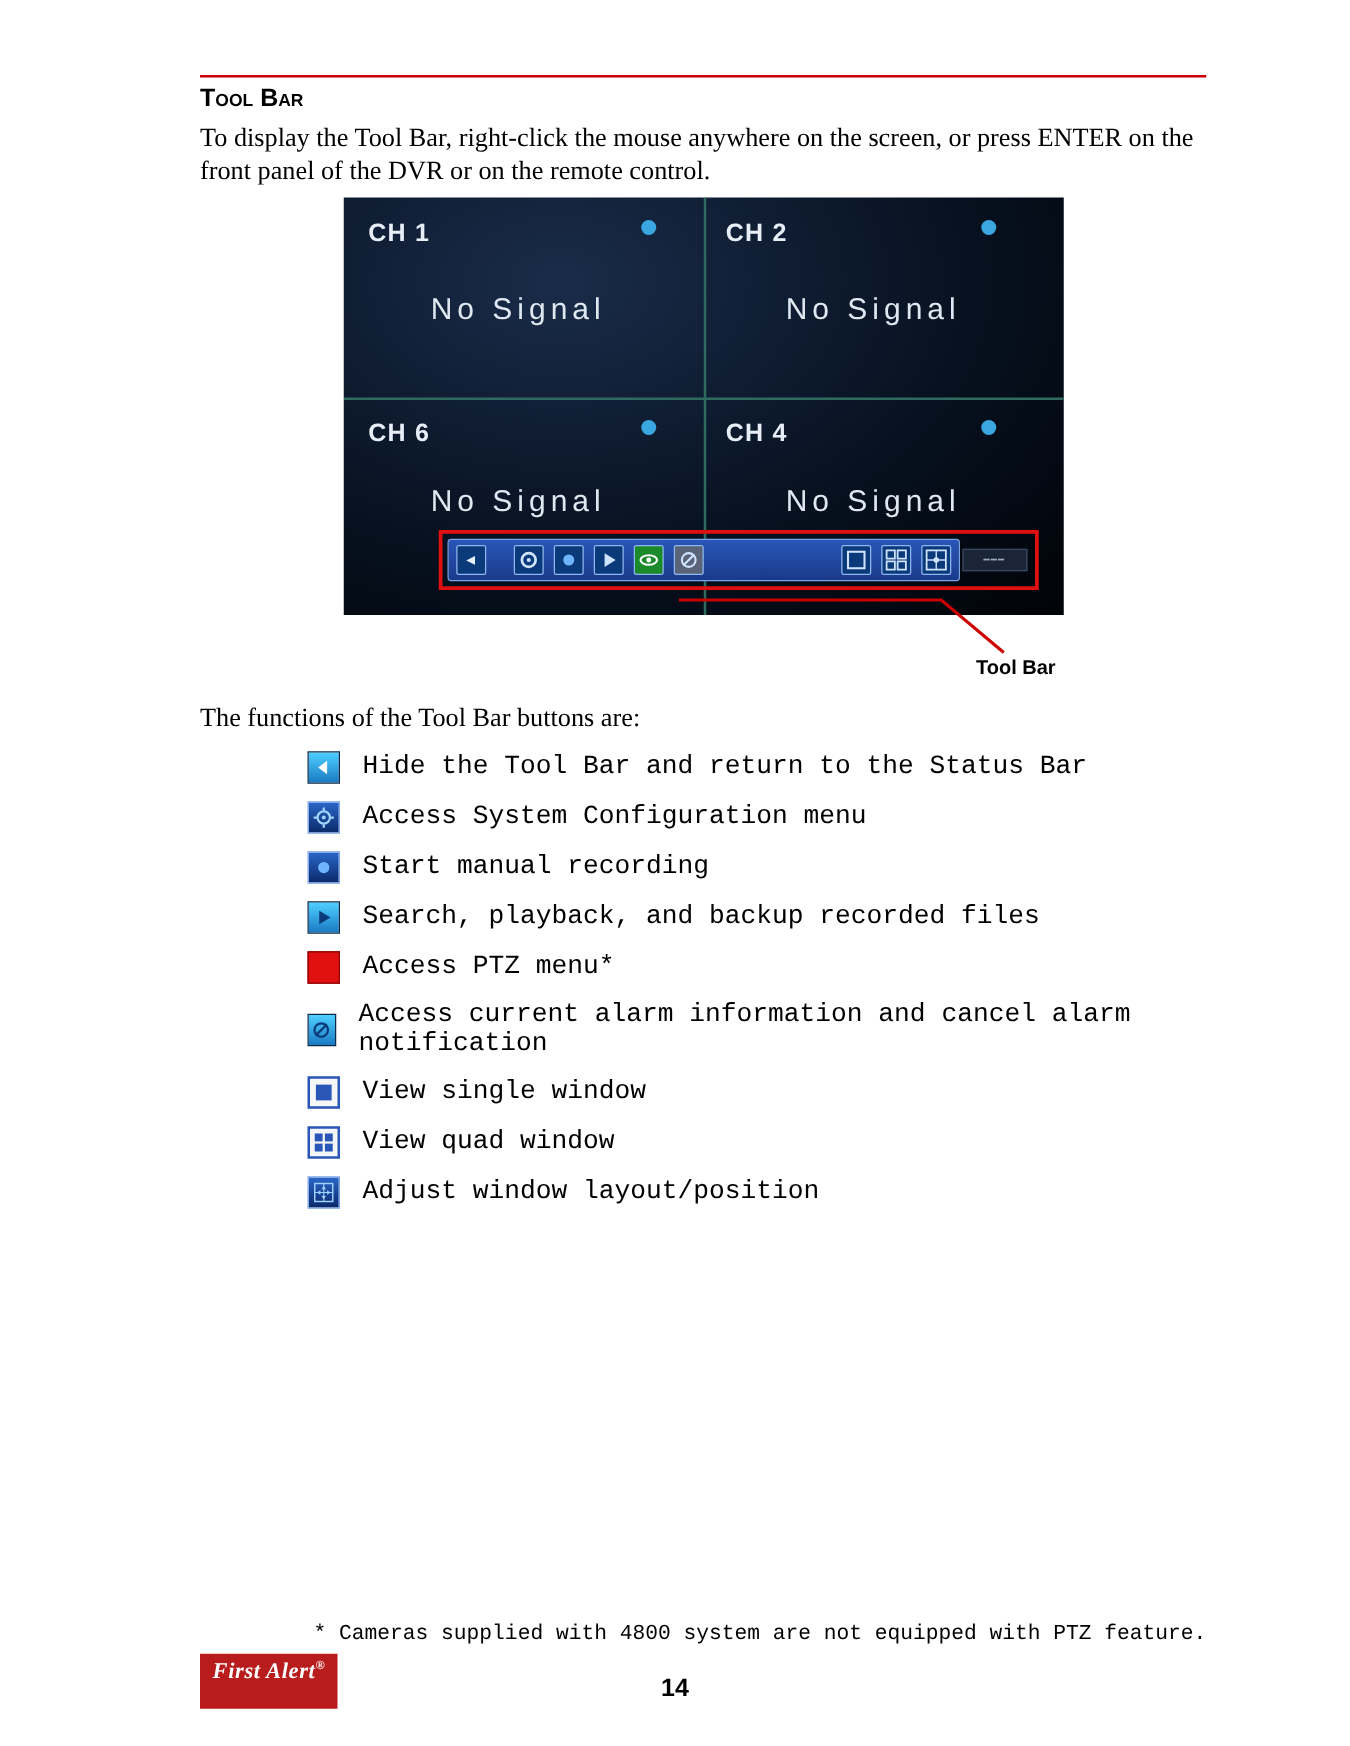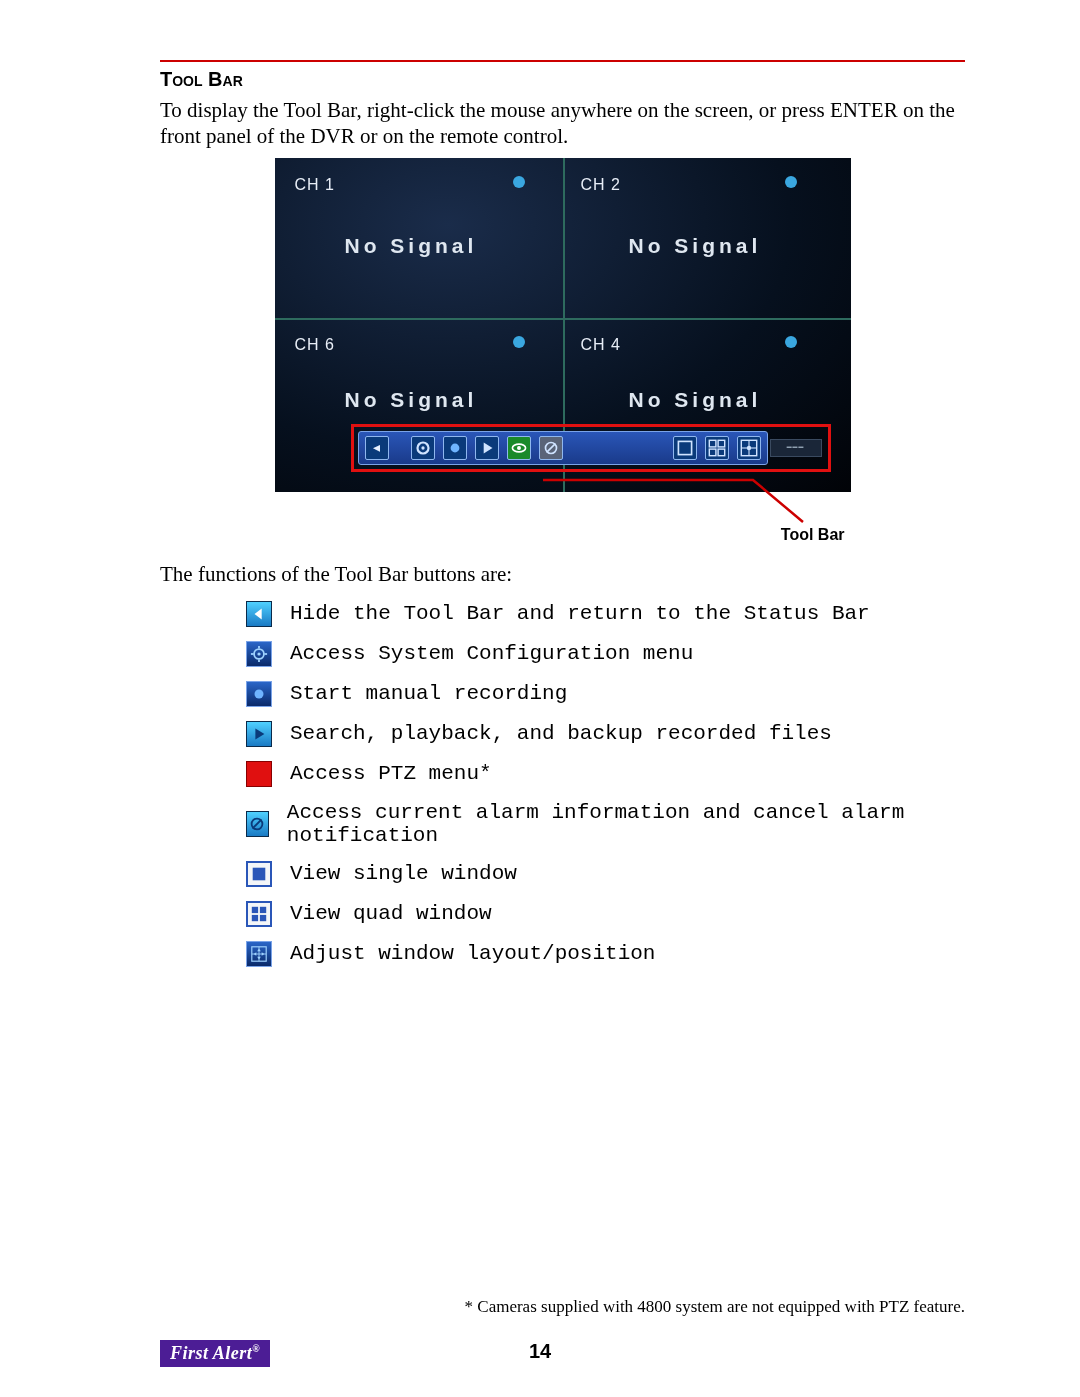--- a/index.html
+++ b/index.html
@@ -71,34 +71,34 @@
     position: absolute;
     top: 48%; left: 0; width: 100%; height: 2px;
     background: #2e6b5e;
   }
   .ch {
     position: absolute;
     color: #e8eef7;
     font-family: Arial, sans-serif;
   }
   .ch-label {
-    font-weight: normal;
-    font-size: 16px;
+    font-weight: bold;
+    font-size: 20px;
     letter-spacing: 1px;
   }
   .ch-dot {
     position: absolute;
     width: 12px; height: 12px;
     border-radius: 50%;
     background: #3aa7e0;
   }
   .no-signal {
-    font-weight: bold;
+    font-weight: normal;
     letter-spacing: 4px;
-    font-size: 21px;
+    font-size: 24px;
     color: #dfe7f0;
   }
   
   .dvr-toolbar-frame {
     position: absolute;
     left: 76px;
     right: 20px;
     bottom: 20px;
     height: 48px;
     border: 3px solid #e01010;
@@ -216,43 +216,43 @@
     width: 18px; height: 18px;
   }
   .desc {
     font-size: 21px;
   }
   .footnote {
     position: absolute;
     bottom: 80px;
     right: 115px;
     font-size: 17px;
-    font-family: Liberation Serif, serif;
+    font-family: Liberation Mono, monospace;
   }
   .page-footer {
     position: absolute;
     bottom: 34px;
     left: 0;
     width: 100%;
     text-align: center;
     font-family: Arial, Helvetica, sans-serif;
     font-weight: bold;
     font-size: 20px;
   }
   .logo {
     position: absolute;
     bottom: 30px;
     left: 160px;
-    background: #4c1d95;
+    background: #b91c1c;
     color: #fff;
     font-family: "Times New Roman", serif;
     font-style: italic;
     font-weight: bold;
     font-size: 18px;
-    padding: 3px 10px 3px 10px;
+    padding: 3px 10px 20px 10px;
     letter-spacing: 0.5px;
   }
   .logo sup {
     font-size: 10px;
     font-style: normal;
   }
 </style>
 </head>
 <body>
 

